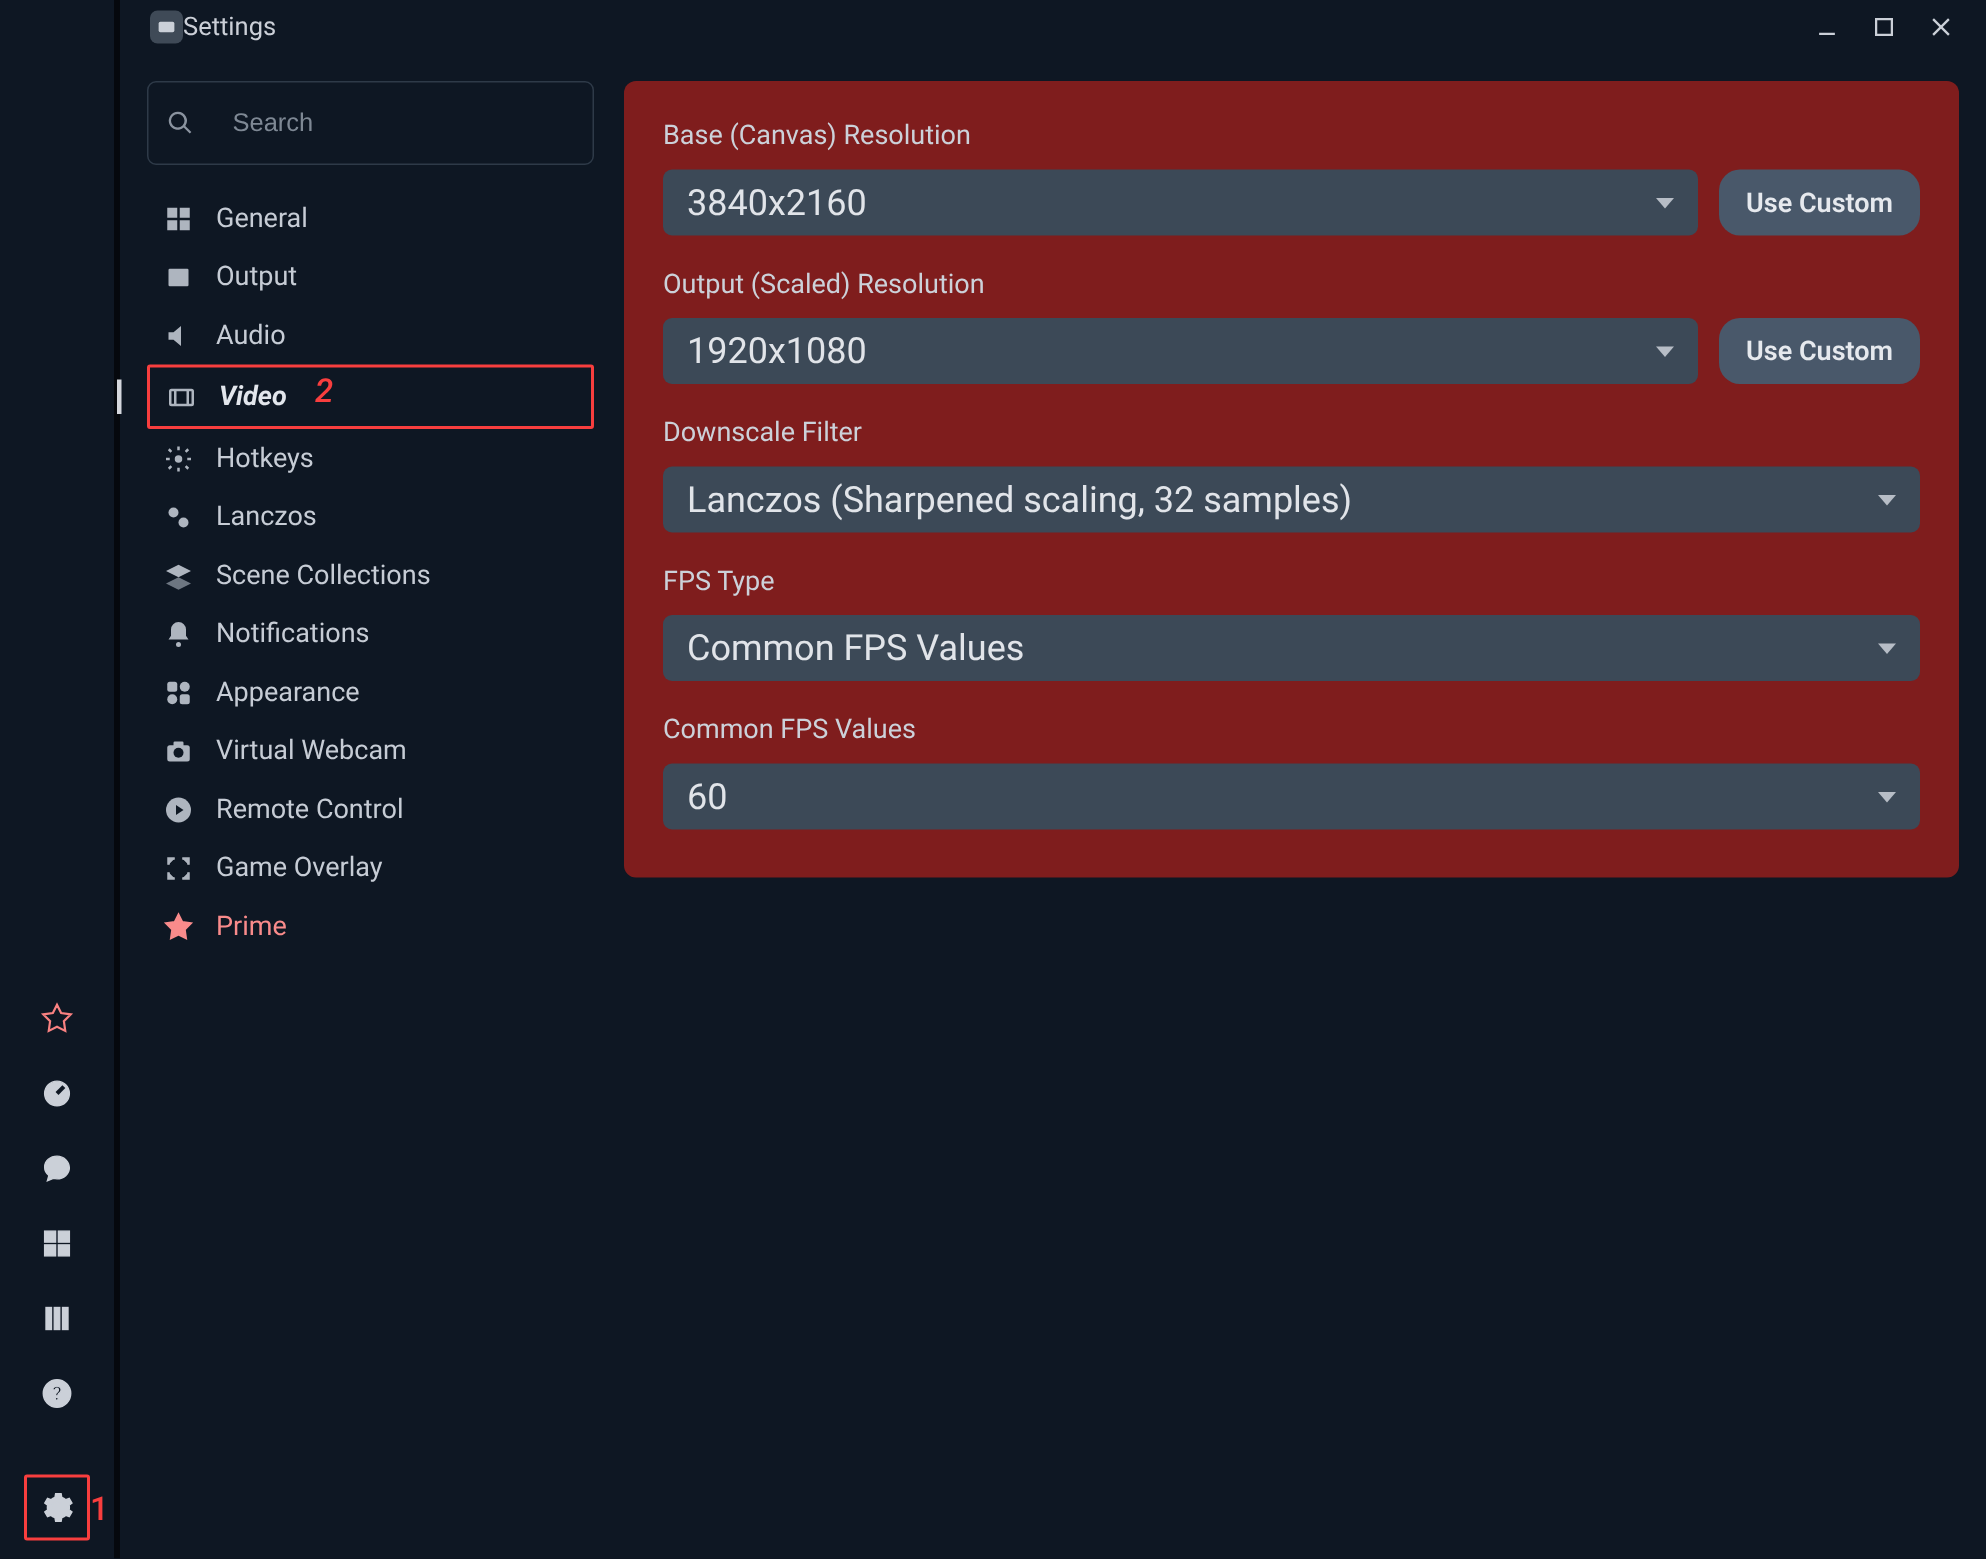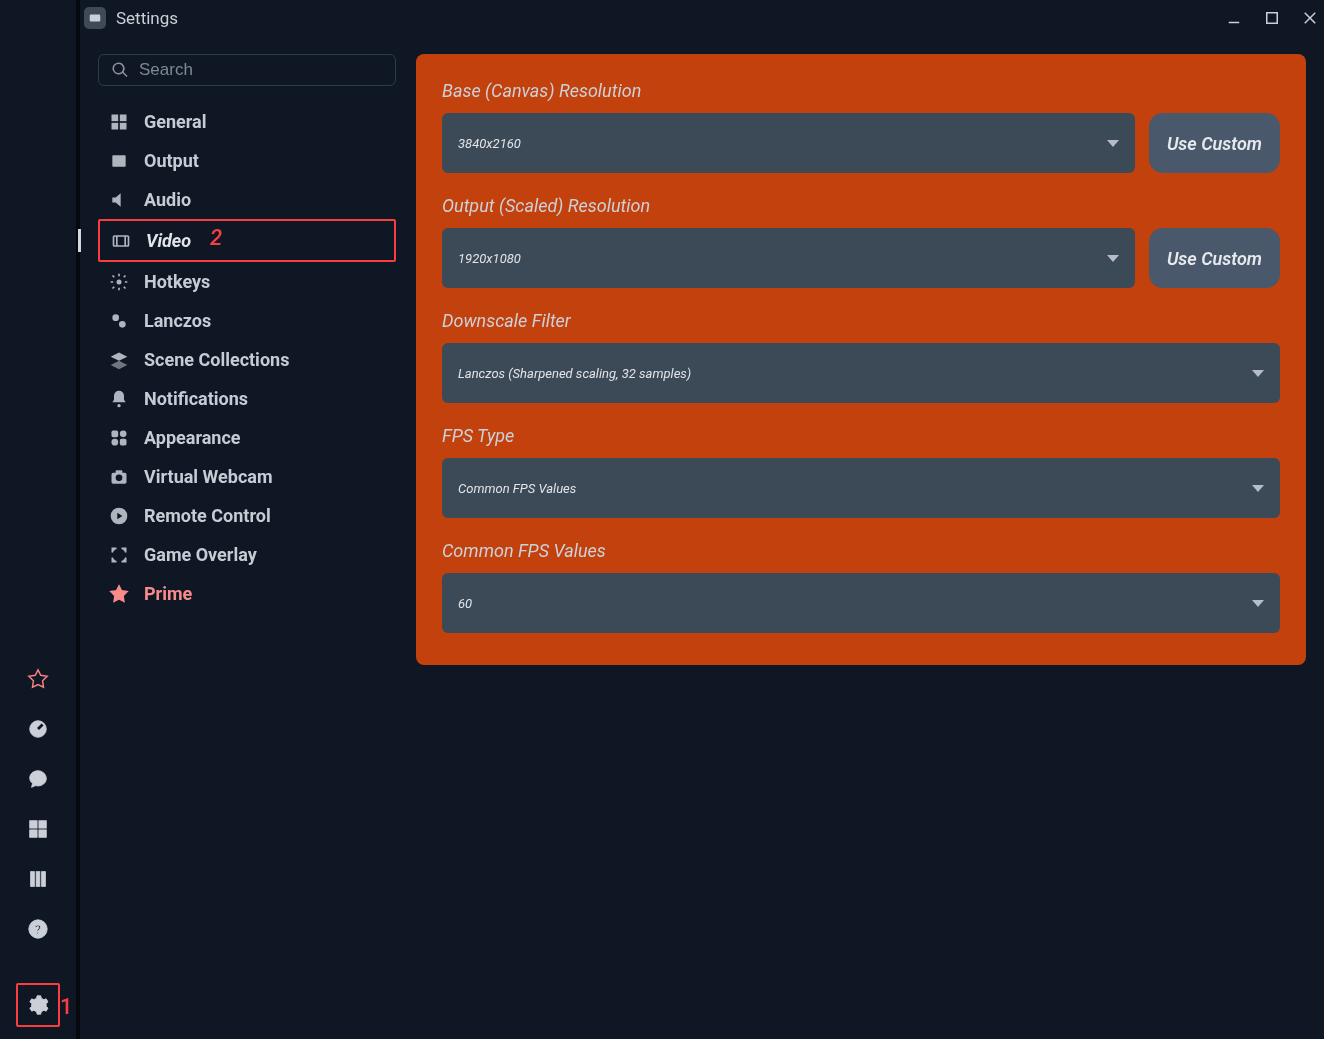--- a/index.html
+++ b/index.html
@@ -56,22 +56,21 @@
     flex: 1;
     background: #0e1723;
     display: flex;
     flex-direction: column;
     border-left: 4px solid #05080d;
   }
   .titlebar {
     height: 36px;
     display: flex;
     align-items: center;
-    padding: 0 4px;
-    gap: 10px;
+    padding: 0 20px;
     color: #cbcfd7;
   }
   .titlebar .appicon {
     width: 22px; height: 22px; border-radius: 5px;
     background: #3f4a57;
     display:flex; align-items:center; justify-content:center;
     font-size: 12px; color:#cbd0d8;
   }
   .titlebar-title { font-size: 17px; }
   .winctrls { margin-left: auto; display:flex; gap: 18px; align-items:center; }
@@ -87,45 +86,44 @@
 
   
   .nav {
     width: 298px;
     display: flex;
     flex-direction: column;
   }
   .search-wrap {
     border: 1px solid #2e3a48;
     border-radius: 6px;
-    height: 32px;
+    height: 56px;
     display: flex;
     align-items: center;
     padding: 0 12px;
-    gap: 10px;
+    gap: 26px;
     color: #8a939f;
     margin-bottom: 16px;
   }
   .search-wrap svg { width: 18px; height: 18px; fill: #8a939f; }
   .search-wrap input {
     flex:1; background: transparent; border:none; outline:none;
     color:#d4d7dd; font-size:17px;
   }
   .search-wrap input::placeholder { color:#7e8894; }
 
   .navlist { display:flex; flex-direction:column; }
   .navitem {
     display:flex; align-items:center; gap:14px;
     padding: 9px 10px;
     font-size: 18px;
     color: #c6ccd5;
     cursor:pointer;
     border-radius:4px;
     position: relative;
-    font-weight: bold;
   }
   .navitem .nic { width:22px; display:flex; justify-content:center; color:#aeb5bf; }
   .navitem .nic svg { width:20px; height:20px; fill: currentColor; }
   .navitem.active {
     font-weight: 700;
     color: #e2e6ec;
     font-style: italic;
   }
   .navitem.active-box {
     border: 2px solid #f83e3e;
@@ -134,38 +132,37 @@
   .navitem.prime-item { color: #f98b8b; }
   .navitem.prime-item .nic { color:#f98b8b; }
   .active-marker {
     position:absolute;
     left:-22px; top:8px; bottom:8px; width:3px; background:#d4d7dd;
   }
 
   
   .content {
     flex:1;
-    background: #c2410c;
+    background: #7f1d1d;
     border-radius: 8px;
     padding: 26px 26px;
     align-self: flex-start;
-    font-style: italic;
   }
   .field { margin-bottom: 22px; }
   .field-label { font-size:18px; color:#ccd1d9; margin-bottom:12px; }
   .row { display:flex; gap:14px; align-items:stretch; }
   .select {
     flex:1;
     background:#3c4957;
     border-radius:6px;
-    height:60px;
+    height:44px;
     display:flex; align-items:center;
     padding: 0 16px;
     color:#e1e4e9;
-    font-size:13px;
+    font-size:24px;
     cursor:pointer;
     position:relative;
   }
   .select .chev {
     margin-left:auto;
     border-left:6px solid transparent;
     border-right:6px solid transparent;
     border-top:7px solid #b7bdc6;
   }
   .btn {

